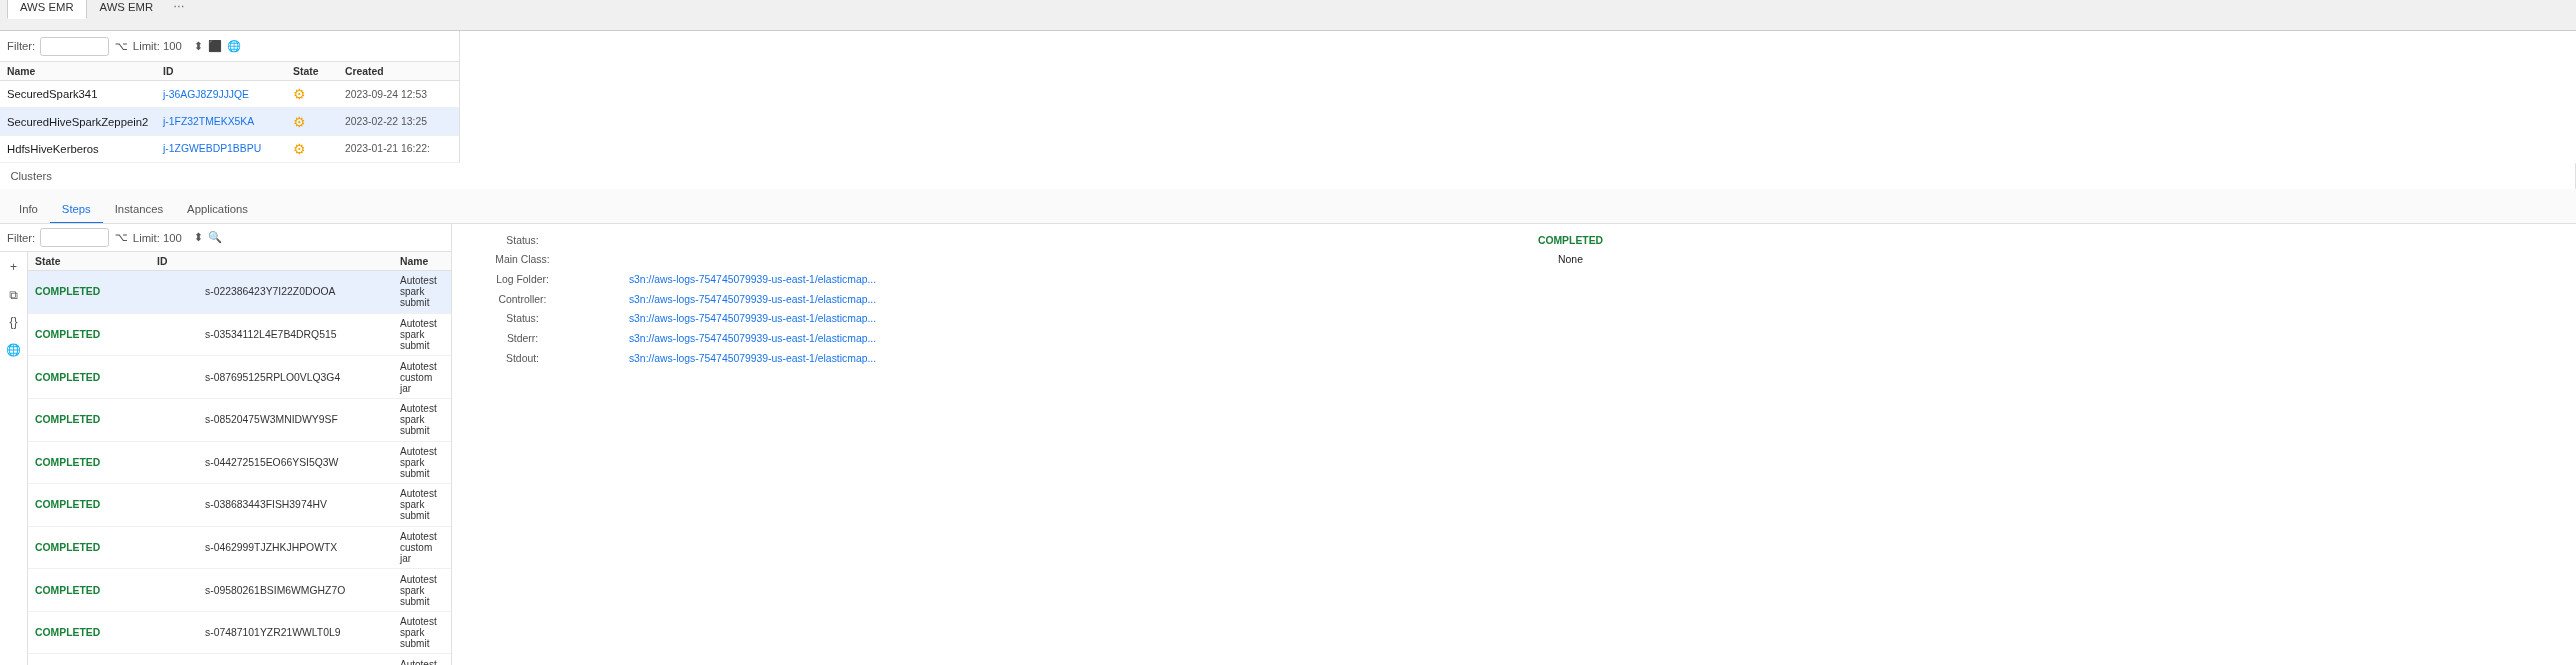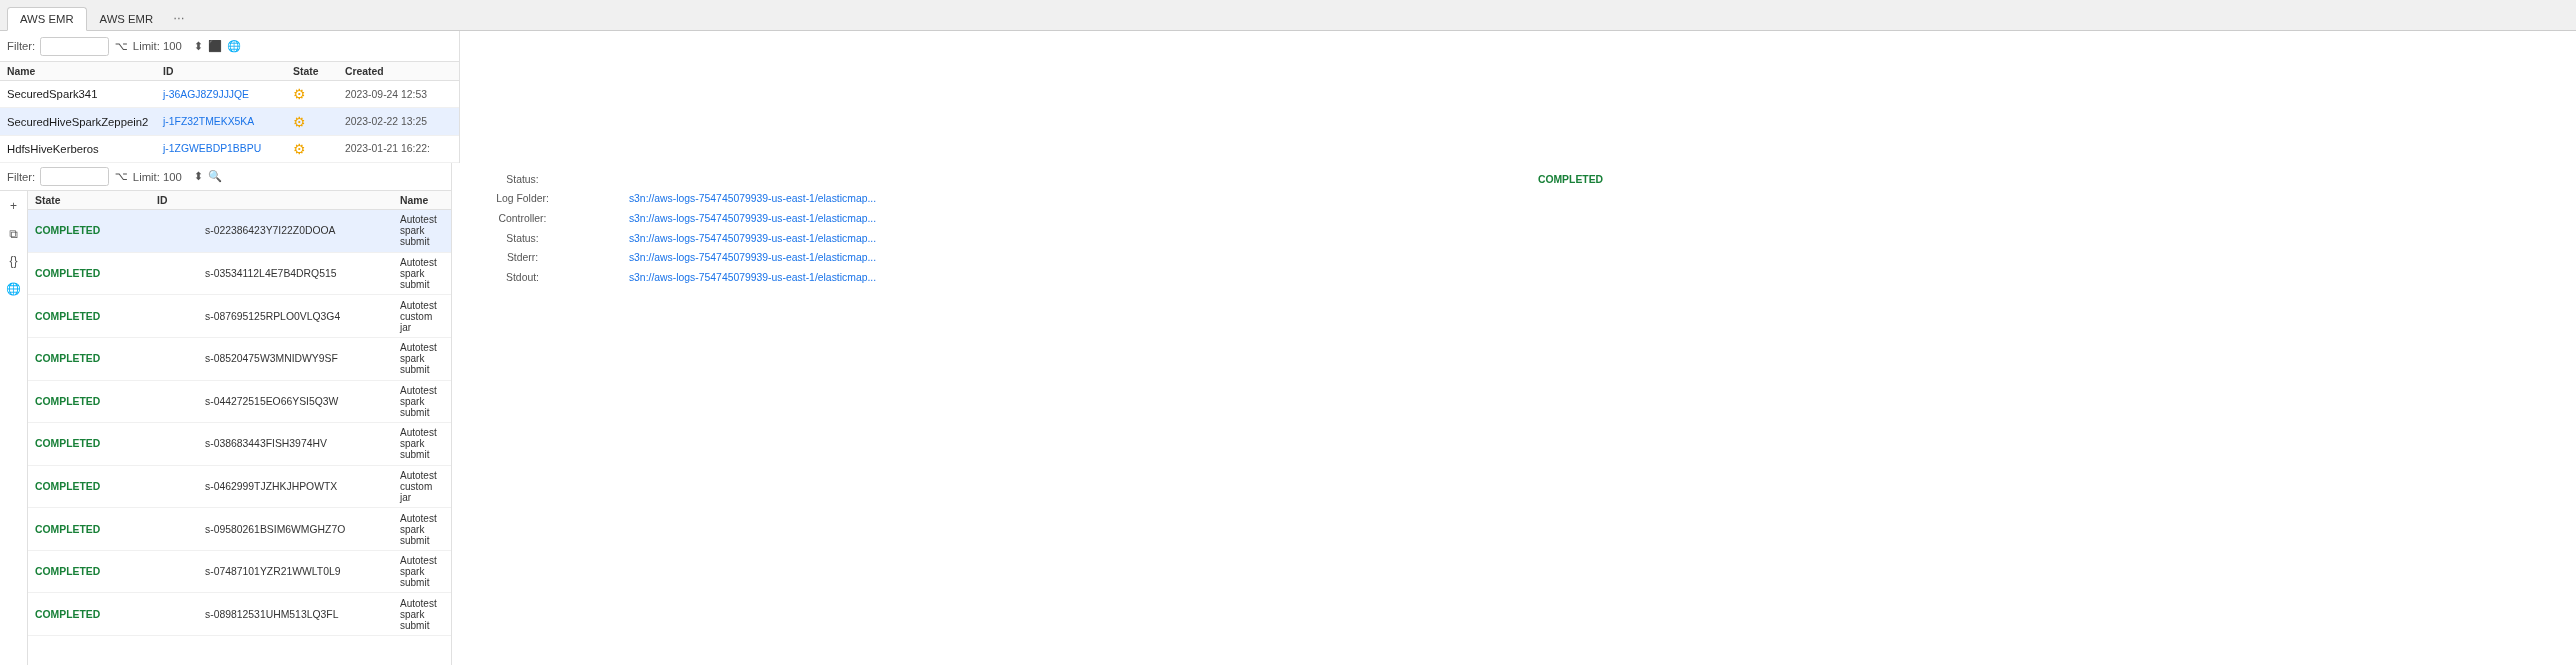--- a/index.html
+++ b/index.html
@@ -9,21 +9,21 @@
       background: #f5f5f5;
       color: #1a1a1a;
       overflow: hidden;
     }
 
     
     .tab-bar {
       display: flex;
       background: #f0f0f0;
       border-bottom: 0.9px solid #ccc;
-      padding: 0 7px;
+      padding: 12px 7px;
       height: 31px;
       align-items: flex-end;
     }
     .tab {
       padding: 5.2px 12px;
       cursor: pointer;
       font-size: 11.3px;
       border: 0.9px solid transparent;
       border-bottom: none;
       border-radius: 3.5px 3.5px 0 0;
@@ -338,23 +338,32 @@
 
       <div class="cluster-row">
         <span class="cluster-name">HdfsHiveKerberos</span>
         <span class="cluster-id">j-1ZGWEBDP1BBPU</span>
         <span class="cluster-state-icon" style="color:#f0a500;">⚙</span>
         <span class="cluster-created">2023-01-21 16:22:</span>
       </div>
     </div>
   </div>
 
+  <div class="clusters-link">
+    <span>Clusters</span>
+  </div>
 
   <div class="right-panel">
 
+    <div class="right-tabs">
+      <div class="right-tab">Info</div>
+      <div class="right-tab active">Steps</div>
+      <div class="right-tab">Instances</div>
+      <div class="right-tab">Applications</div>
+    </div>
 
     <div class="steps-content">
 
       <div class="steps-left">
 
         <div class="steps-toolbar">
           <span class="toolbar-label">Filter:</span>
           <input class="filter-input" type="text" placeholder="" style="">
           <span class="icon-btn">⌥</span>
           <span class="limit-select">
@@ -433,20 +442,24 @@
           </div>
         </div>
       </div>
 
       <div class="details-panel">
         <div class="detail-row">
           <span class="detail-label">Status:</span>
           <span class="detail-value green">COMPLETED</span>
         </div>
         <div class="detail-row">
+          <span class="detail-label">Main Class:</span>
+          <span class="detail-value">None</span>
+        </div>
+        <div class="detail-row">
           <span class="detail-label">Log Folder:</span>
           <span class="detail-value link">s3n://aws-logs-754745079939-us-east-1/elasticmap...</span>
         </div>
         <div class="detail-row">
           <span class="detail-label">Controller:</span>
           <span class="detail-value link">s3n://aws-logs-754745079939-us-east-1/elasticmap...</span>
         </div>
         <div class="detail-row">
           <span class="detail-label">Status:</span>
           <span class="detail-value link">s3n://aws-logs-754745079939-us-east-1/elasticmap...</span>

